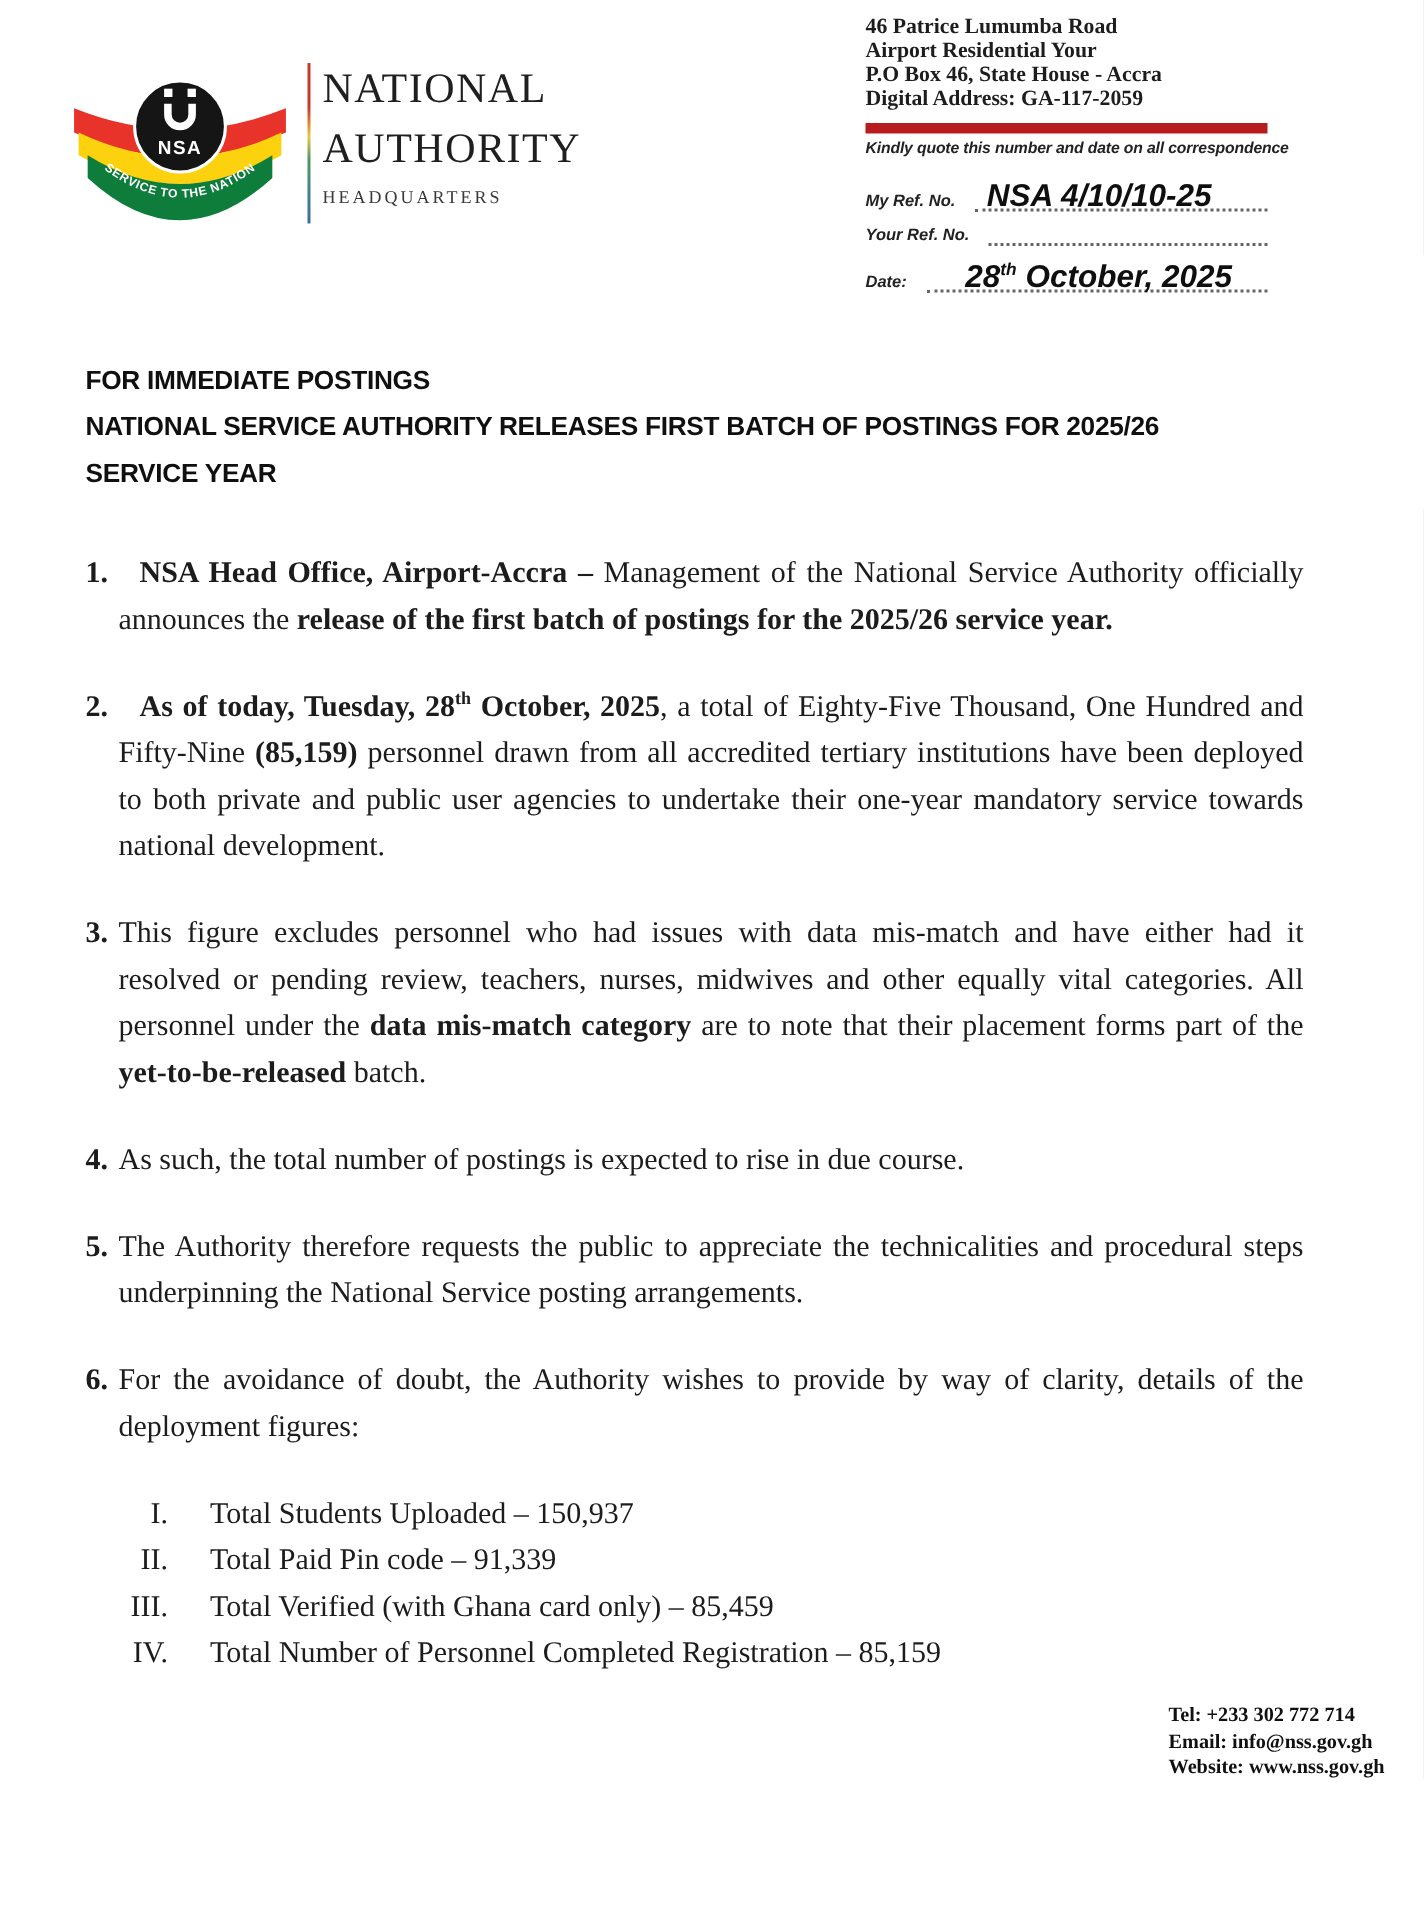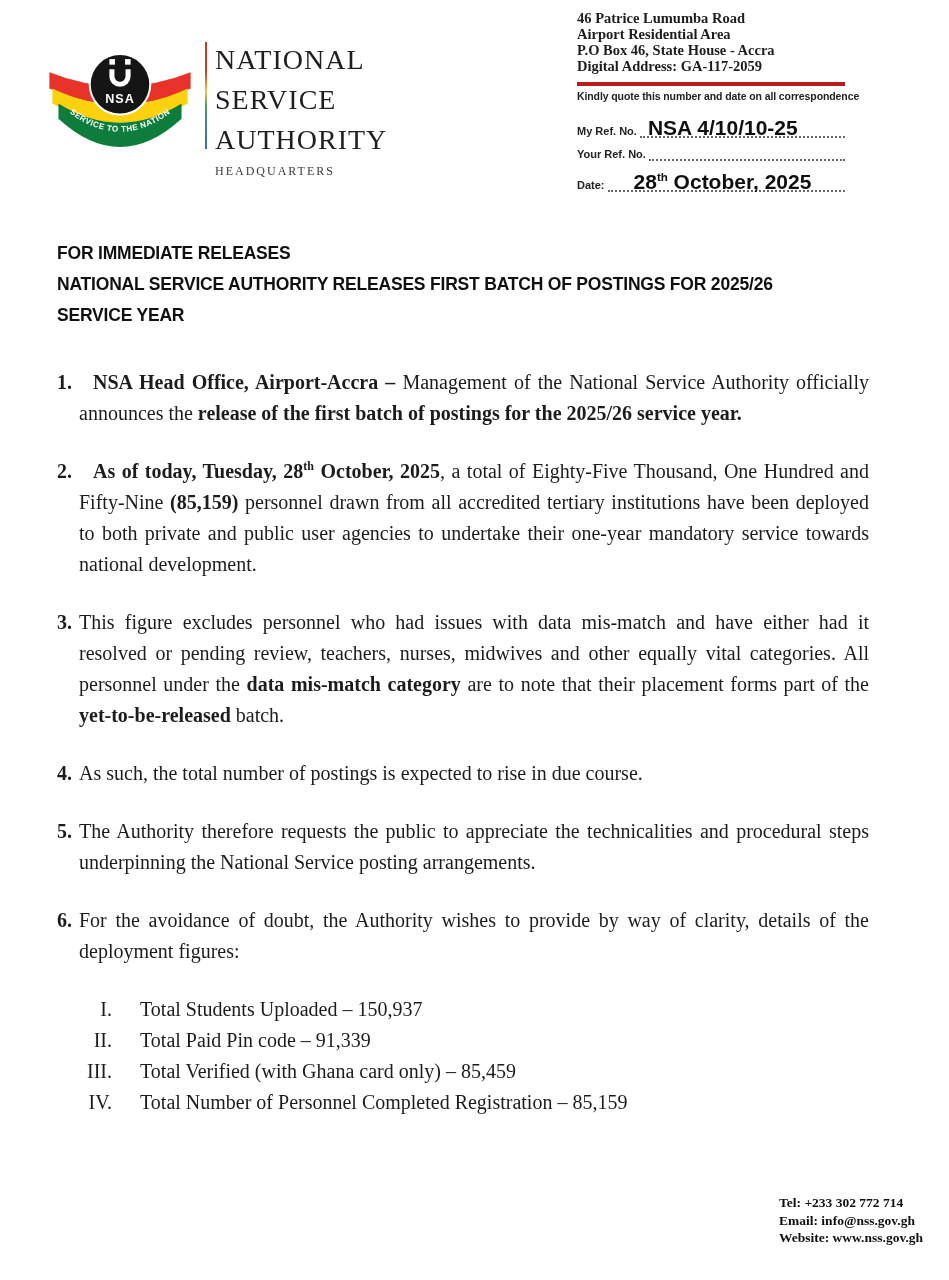--- a/index.html
+++ b/index.html
@@ -18,32 +18,32 @@
     background: linear-gradient(to bottom,
       #c73b2d 0%, #c73b2d 28%, #dd8a33 38%, #e8c94a 46%,
       #4e9960 60%, #41808e 82%, #3e6f99 100%);
   }
   .wordmark { position: absolute; left: 215px; top: 40px; }
   .org-line { font-size: 28px; line-height: 40px; letter-spacing: 1px; color: #1f1f1f; }
   .org-sub  { font-size: 12px; letter-spacing: 2px; color: #3a3a3a; margin-top: 4px; }
 
   .address-block { position: absolute; left: 577px; top: 10px; width: 268px; }
   .addr-line { font-weight: bold; font-size: 14.5px; line-height: 16px; color: #1d1d1d; }
-  .ref-block { margin-top: 8px; border-top: 4px solid #b91c1c; padding-top: 4px; }
+  .ref-block { margin-top: 8px; border-top: 7px solid #b91c1c; padding-top: 4px; font-style: italic; }
   .kindly {
     font-family: "Liberation Sans", sans-serif; font-weight: bold;
     font-size: 10.5px; letter-spacing: -0.1px; white-space: nowrap; color: #222;
   }
   .ref-row { display: flex; align-items: flex-end; }
   .ref-label {
     font-family: "Liberation Sans", sans-serif; font-weight: bold;
     font-size: 11px; color: #222; white-space: nowrap; padding-bottom: 1px;
   }
   .ref-line {
-    flex: 1; border-bottom: 2px dotted #666; margin-left: 3px;
+    flex: 1; border-bottom: 2px dotted #666; margin-left: 13px;
     display: flex; align-items: flex-start;
   }
   .ref-value {
     font-family: "Liberation Sans", sans-serif; font-weight: bold;
     font-size: 21px; line-height: 21px; color: #0f0f0f; margin-bottom: -2px;
     white-space: nowrap;
   }
   .ref-value sup { font-size: 55%; }
   .row-myref  { margin-top: 3px; height: 33px; }
   .row-myref  .ref-value { margin-left: 8px; }
@@ -65,21 +65,21 @@
   .b { font-weight: bold; }
   .ptext sup { font-size: 60%; line-height: 0; }
 
   .deploy-list { margin-top: 4px; }
   .ditem { display: flex; font-size: 20px; line-height: 31px; }
   .roman { width: 55px; flex: none; text-align: right; }
   .ltext { margin-left: 28px; }
 
   
   .page-footer {
-    position: absolute; left: 779px; top: 1194px;
+    position: absolute; left: 779px; top: 1134px;
     font-weight: bold; font-size: 13.5px; line-height: 17.5px; color: #101010;
     white-space: nowrap;
   }
 </style>
 </head>
 <body>
 
 <div class="page">
 
   <header>
@@ -108,29 +108,28 @@
           <rect x="80" y="13" width="5.5" height="5.5" fill="#ffffff"></rect>
         </g>
         <text x="75" y="56" text-anchor="middle" font-family="Liberation Sans, sans-serif" font-size="12.5" font-weight="bold" fill="#ffffff" letter-spacing="1">NSA</text>
       </svg>
     </div>
 
     <div class="lh-divider"></div>
 
     <div class="wordmark">
       <div class="org-line">NATIONAL</div>
-      <div class="org-line">SERVICE</div>
       <div class="org-line">AUTHORITY</div>
       <div class="org-sub">HEADQUARTERS</div>
     </div>
 
     <div class="address-block">
       <div>
           <div class="addr-line">46 Patrice Lumumba Road</div>
-          <div class="addr-line">Airport Residential Area</div>
+          <div class="addr-line">Airport Residential Your</div>
           <div class="addr-line">P.O Box 46, State House - Accra</div>
           <div class="addr-line">Digital Address: GA-117-2059</div>
         </div>
 
       <div class="ref-block">
         <div class="kindly">Kindly quote this number and date on all correspondence</div>
 
         <div class="ref-row row-myref">
           <span class="ref-label">My Ref. No.</span>
           <span class="ref-line">
@@ -149,21 +148,21 @@
           <span class="ref-label">Date:</span>
           <span class="ref-line">
             <span class="ref-value"><span>28</span><sup>th</sup><span> October, 2025</span></span>
           </span>
         </div>
       </div>
     </div>
   </header>
 
   <main>
-    <div class="release-tag">FOR IMMEDIATE RELEASES</div>
+    <div class="release-tag">FOR IMMEDIATE POSTINGS</div>
     <div>
       <div class="title-line">NATIONAL SERVICE AUTHORITY RELEASES FIRST BATCH OF POSTINGS FOR 2025/26</div>
       <div class="title-line">SERVICE YEAR</div>
     </div>
 
     <div class="paragraphs">
         <div class="para">
           <span class="pnum">1.</span>
           <div class="ptext indent"><span class="b">NSA Head Office, Airport-Accra – </span><span>Management of the National Service Authority officially announces the </span><span class="b">release of the first batch of postings for the 2025/26 service year.</span></div>
         </div>

